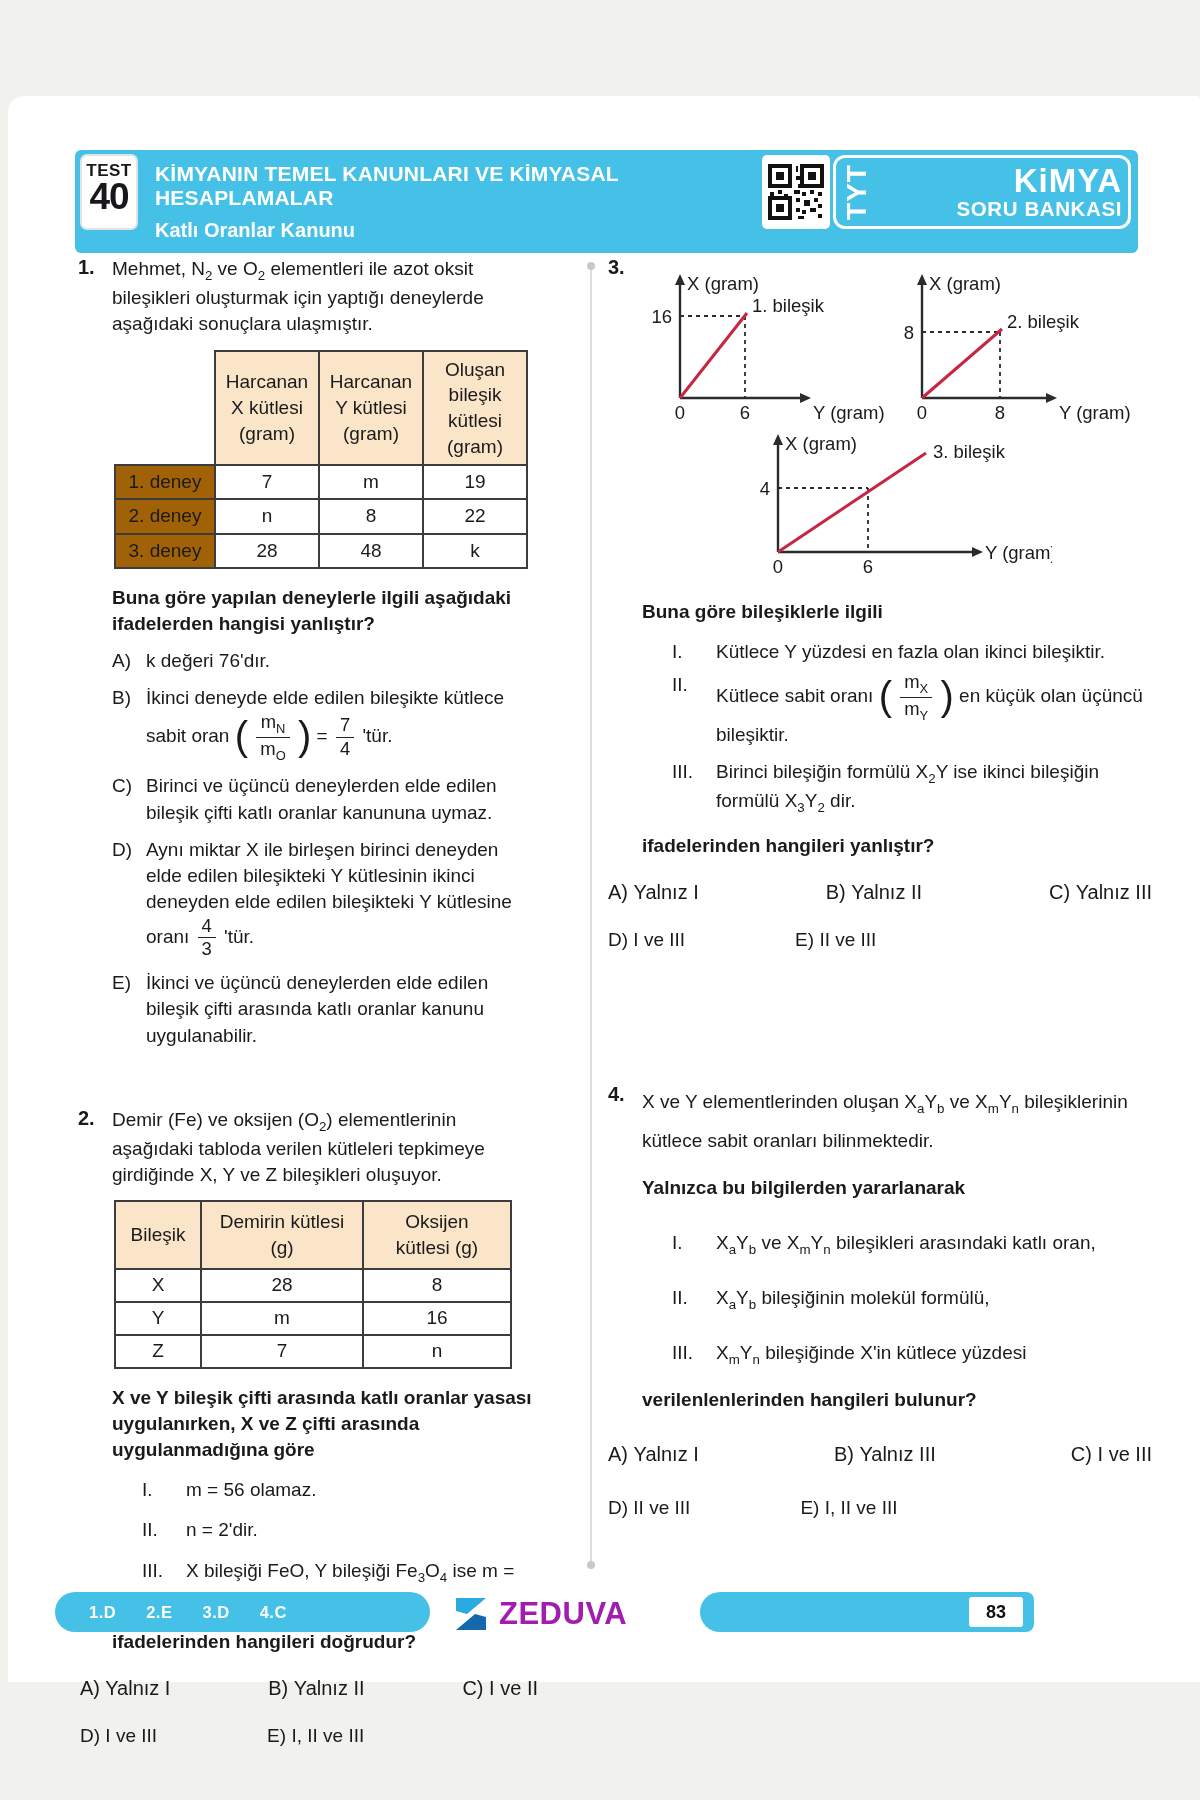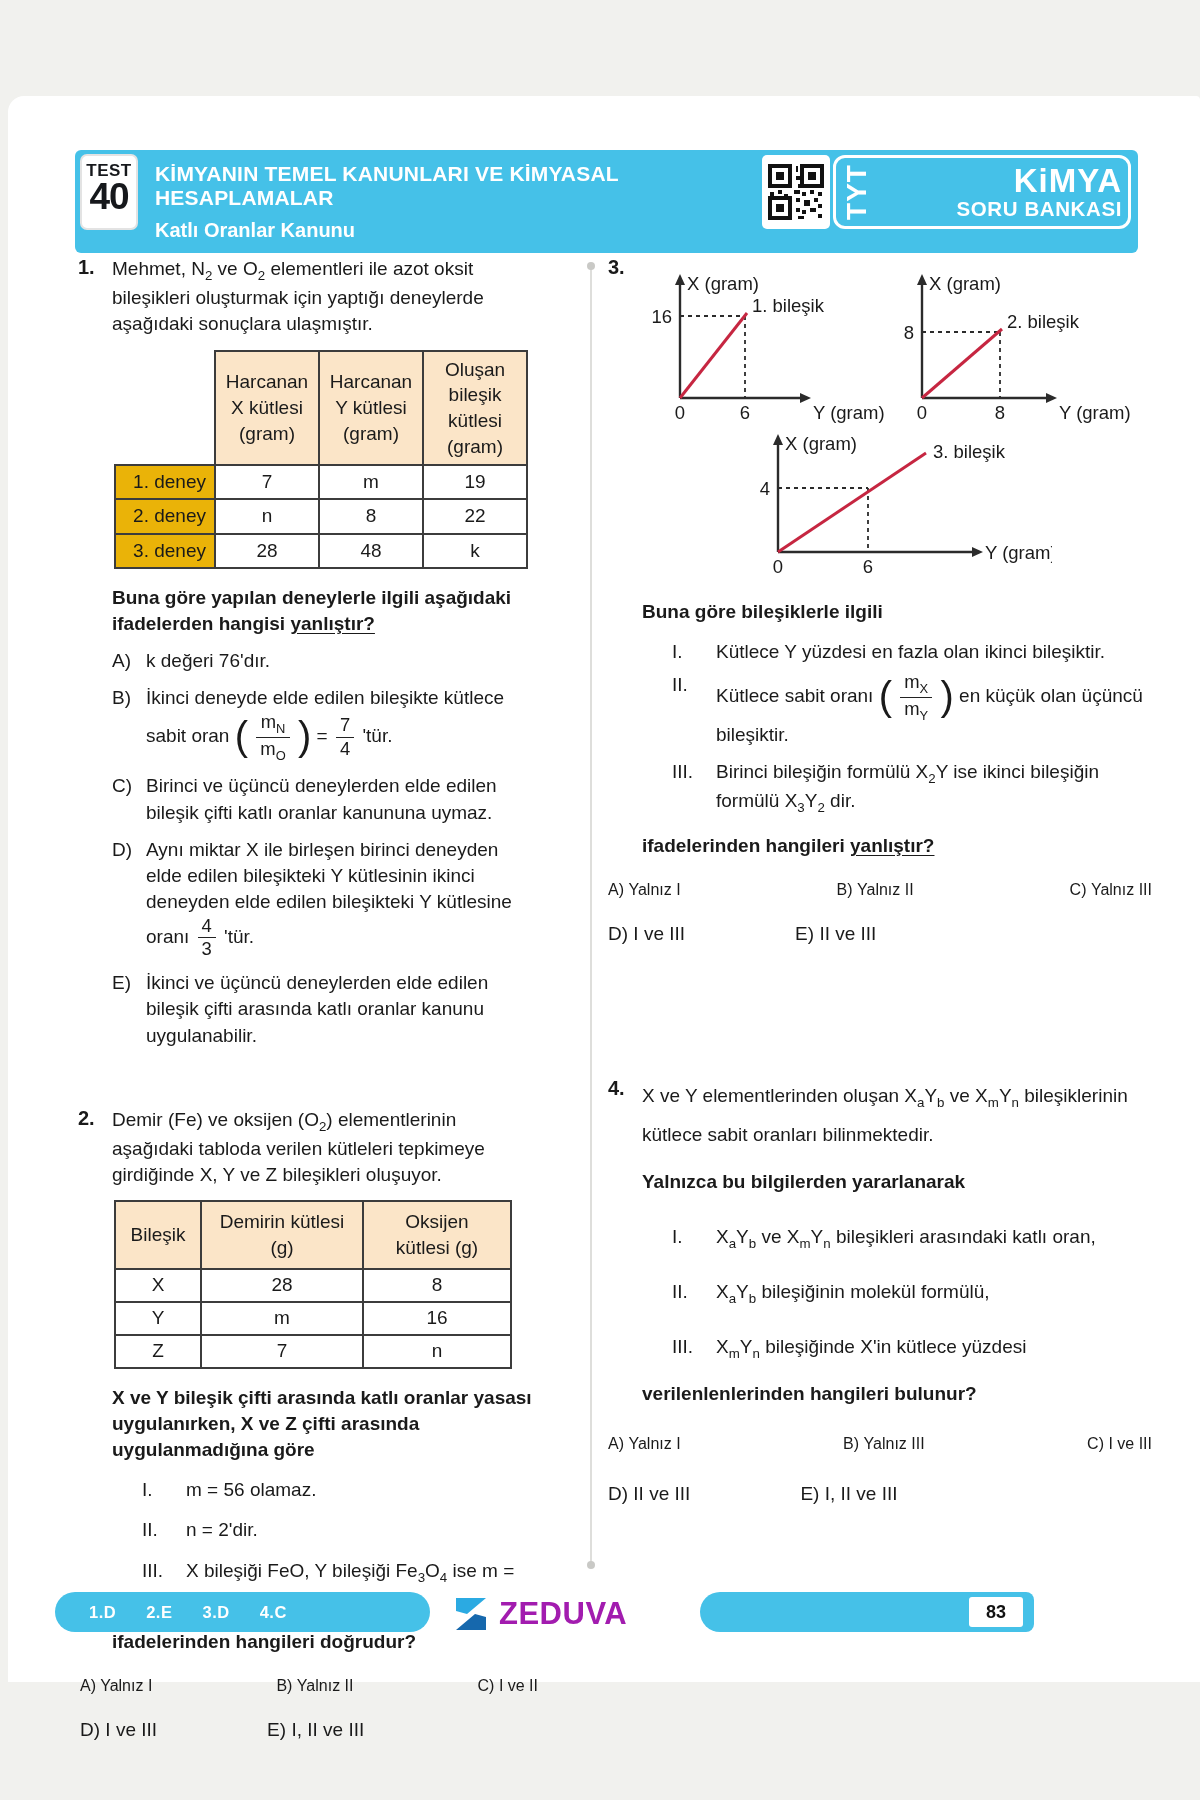--- a/index.html
+++ b/index.html
@@ -49,44 +49,44 @@
   .divider { position:absolute; left:590px; top:268px; width:2px; height:1295px; background:#dededb; }
   .divider .dot { position:absolute; left:-3px; width:8px; height:8px; border-radius:50%; background:#c9c9c6; }
   .divider .dot.top { top:-6px; } .divider .dot.bot { bottom:-6px; }
   .col-left  { position:absolute; left:78px;  top:256px; width:460px; }
   .col-right { position:absolute; left:608px; top:256px; width:544px; }
   
   .q { display:flex; }
   .qnum { flex:none; width:34px; font-size:20px; font-weight:bold; }
   .qbody { flex:1; font-size:19px; line-height:1.38; }
   .stem { font-weight:bold; margin-top:16px; }
-  .ul { text-decoration:underline; text-underline-offset:3px; }
+  .ul { text-underline-offset:3px; }
   sub { font-size:.7em; }
   .frac { display:inline-block; vertical-align:middle; text-align:center; margin:0 3px; font-size:.97em; line-height:1.1; }
   .fnum { display:block; border-bottom:1.8px solid #222; padding:0 4px 1px; }
   .fden { display:block; padding:1px 4px 0; }
   .bigp { font-size:2.1em; font-weight:300; vertical-align:middle; line-height:.8; }
   
   .opt { display:flex; margin-top:11px; }
   .olet { flex:none; width:34px; }
   .otxt { flex:1; }
   
-  .optrow { display:flex; justify-content:space-between; margin-top:20px; font-size:16px; }
+  .optrow { display:flex; justify-content:space-between; margin-top:20px; font-size:20px; }
   .optrow2 { display:flex; gap:110px; margin-top:20px; font-size:19px; }
   
   .stmts { margin-left:30px; margin-top:10px; }
   .stmt { display:flex; margin-top:14px; }
   .rom { flex:none; width:44px; }
   .stxt { flex:1; }
   
   table { border-collapse:collapse; font-size:19px; margin-top:12px; }
   th,td { border:2px solid #3c3c3c; font-weight:normal; }
   td { text-align:center; }
   .colh { background:#fbe5c8; white-space:pre-line; padding:5px 8px; line-height:1.35; text-align:center; }
-  .rowlab { background:#eab308; padding:3px 8px; text-align:right; }
+  .rowlab { background:#a16207; padding:3px 8px; text-align:center; }
   .blank { border:none !important; background:transparent !important; }
   .t1 td { width:100px; height:31px; }
   .t1 .colh { width:104px; }
   .t1 .rowlab { width:94px; }
   .t2 .colh { padding:7px 12px; }
   .t2 td { height:33px; }
   .t2 td.c1 { width:86px; } .t2 td.c2 { width:162px; } .t2 td.c3 { width:148px; }
   
   .graph-row { display:flex; margin-top:14px; }
   .graph text { font-size:18.5px; fill:#1a1a1a; }

